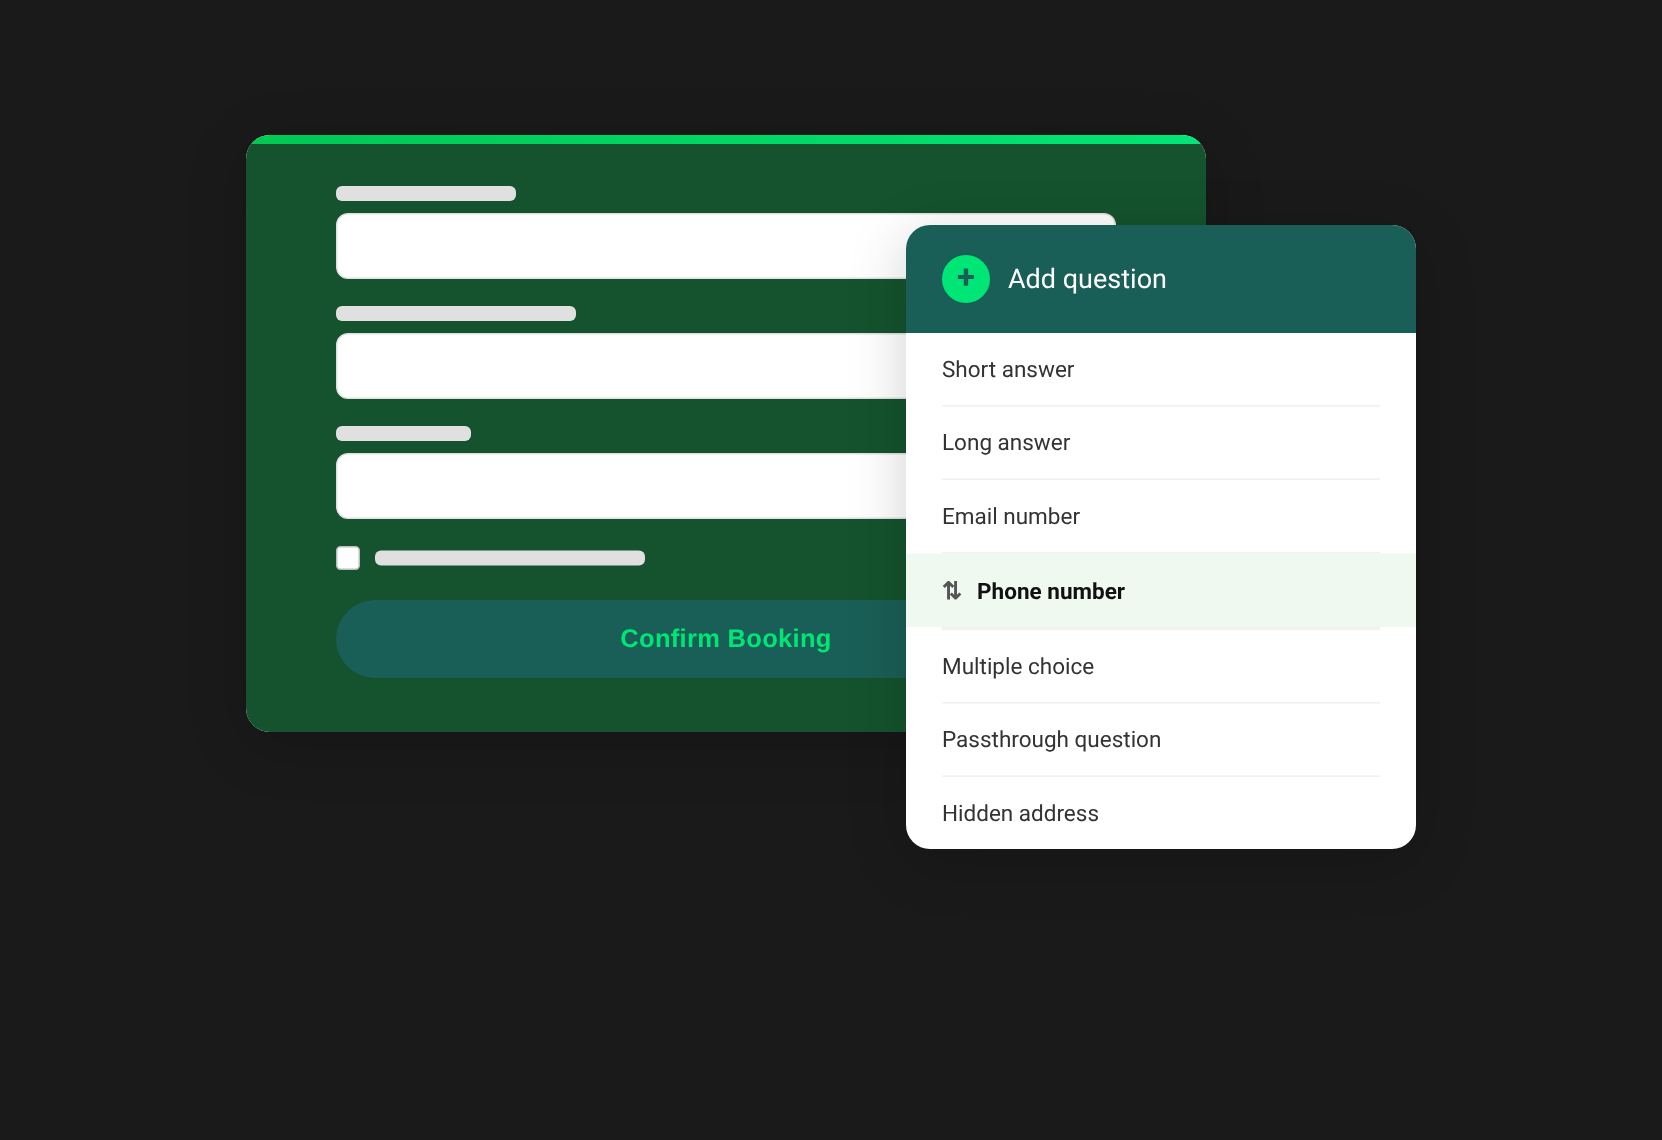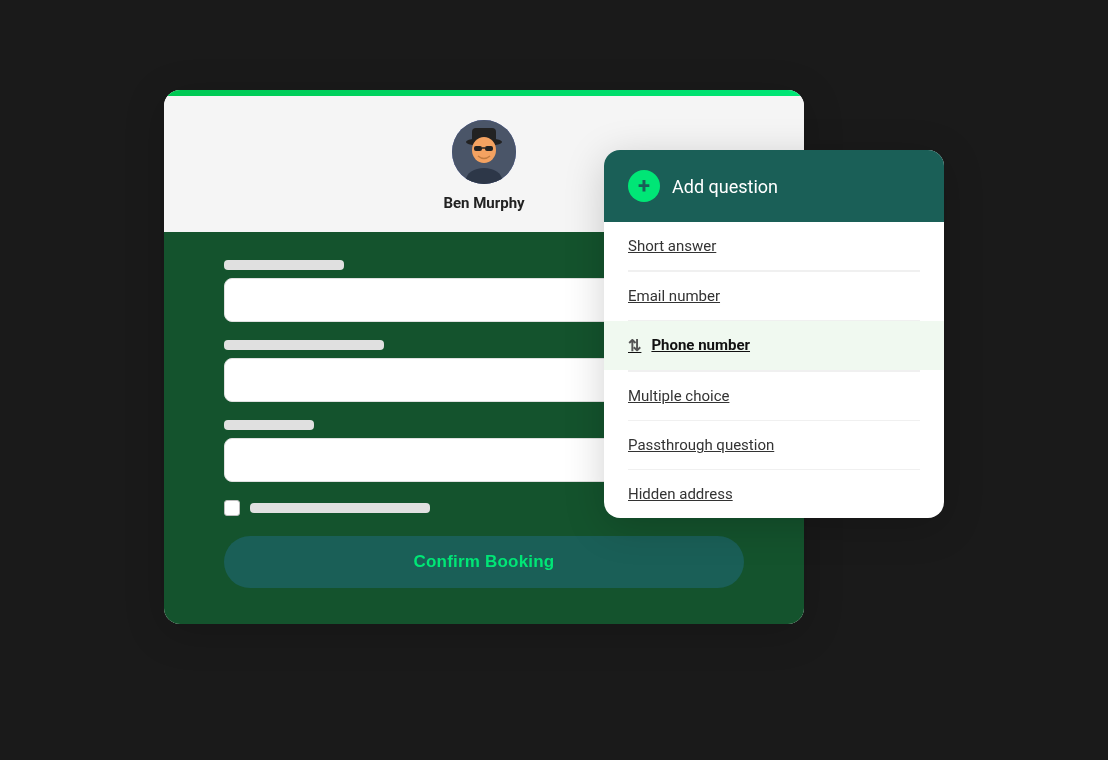--- a/index.html
+++ b/index.html
@@ -180,22 +180,22 @@
       font-size: 18px;
       font-weight: 400;
     }
 
     .dropdown-item {
       padding: 15px 24px;
       font-size: 15px;
       color: #333;
       cursor: pointer;
       display: flex;
+      align-items: center;
       gap: 10px;
-      text-decoration: underline;
     }
 
     .dropdown-item.selected {
       background: #f0f9f0;
       font-weight: 700;
       color: #111;
     }
 
     .sort-icon {
       color: #555;
@@ -208,43 +208,20 @@
       margin: 0 24px;
     }
   </style>
 </head>
 <body>
 
 <div class="scene">
 
   <div class="booking-card">
     <div class="card-top-bar"></div>
-    <div class="card-header">
-
-      <div class="avatar">
-        <svg viewBox="0 0 64 64" xmlns="http://www.w3.org/2000/svg">
-          <rect width="64" height="64" fill="#4a5568"></rect>
-
-          <ellipse cx="32" cy="22" rx="18" ry="4" fill="#222"></ellipse>
-
-          <rect x="20" y="8" width="24" height="16" rx="4" fill="#222"></rect>
-
-          <ellipse cx="32" cy="30" rx="12" ry="13" fill="#f4a261"></ellipse>
-
-          <rect x="22" y="26" width="8" height="5" rx="2" fill="#222"></rect>
-          <rect x="33" y="26" width="8" height="5" rx="2" fill="#222"></rect>
-          <line x1="30" y1="28" x2="33" y2="28" stroke="#222" stroke-width="1.5"></line>
-
-          <path d="M26 36 Q32 41 38 36" stroke="#c07a40" stroke-width="1.5" fill="none"></path>
-
-          <ellipse cx="32" cy="60" rx="18" ry="12" fill="#2d3748"></ellipse>
-        </svg>
-      </div>
-      <span class="user-name">Ben Murphy</span>
-    </div>
 
     <div class="card-body">
 
       <div class="form-group">
         <div class="form-label-placeholder label-short"></div>
         <input class="form-input" type="text" style="">
       </div>
 
       <div class="form-group">
         <div class="form-label-placeholder label-medium"></div>
@@ -271,20 +248,23 @@
         <span>+</span>
       </div>
       <span class="dropdown-header-label">Add question</span>
     </div>
 
     <div class="dropdown-item">
       <span>Short answer</span>
     </div>
     <div class="divider"></div>
 
+    <div class="dropdown-item">
+      <span>Long answer</span>
+    </div>
     <div class="divider"></div>
 
     <div class="dropdown-item">
       <span>Email number</span>
     </div>
     <div class="divider"></div>
 
     <div class="dropdown-item selected">
       <span class="sort-icon">⇅</span>
       <span>Phone number</span>

